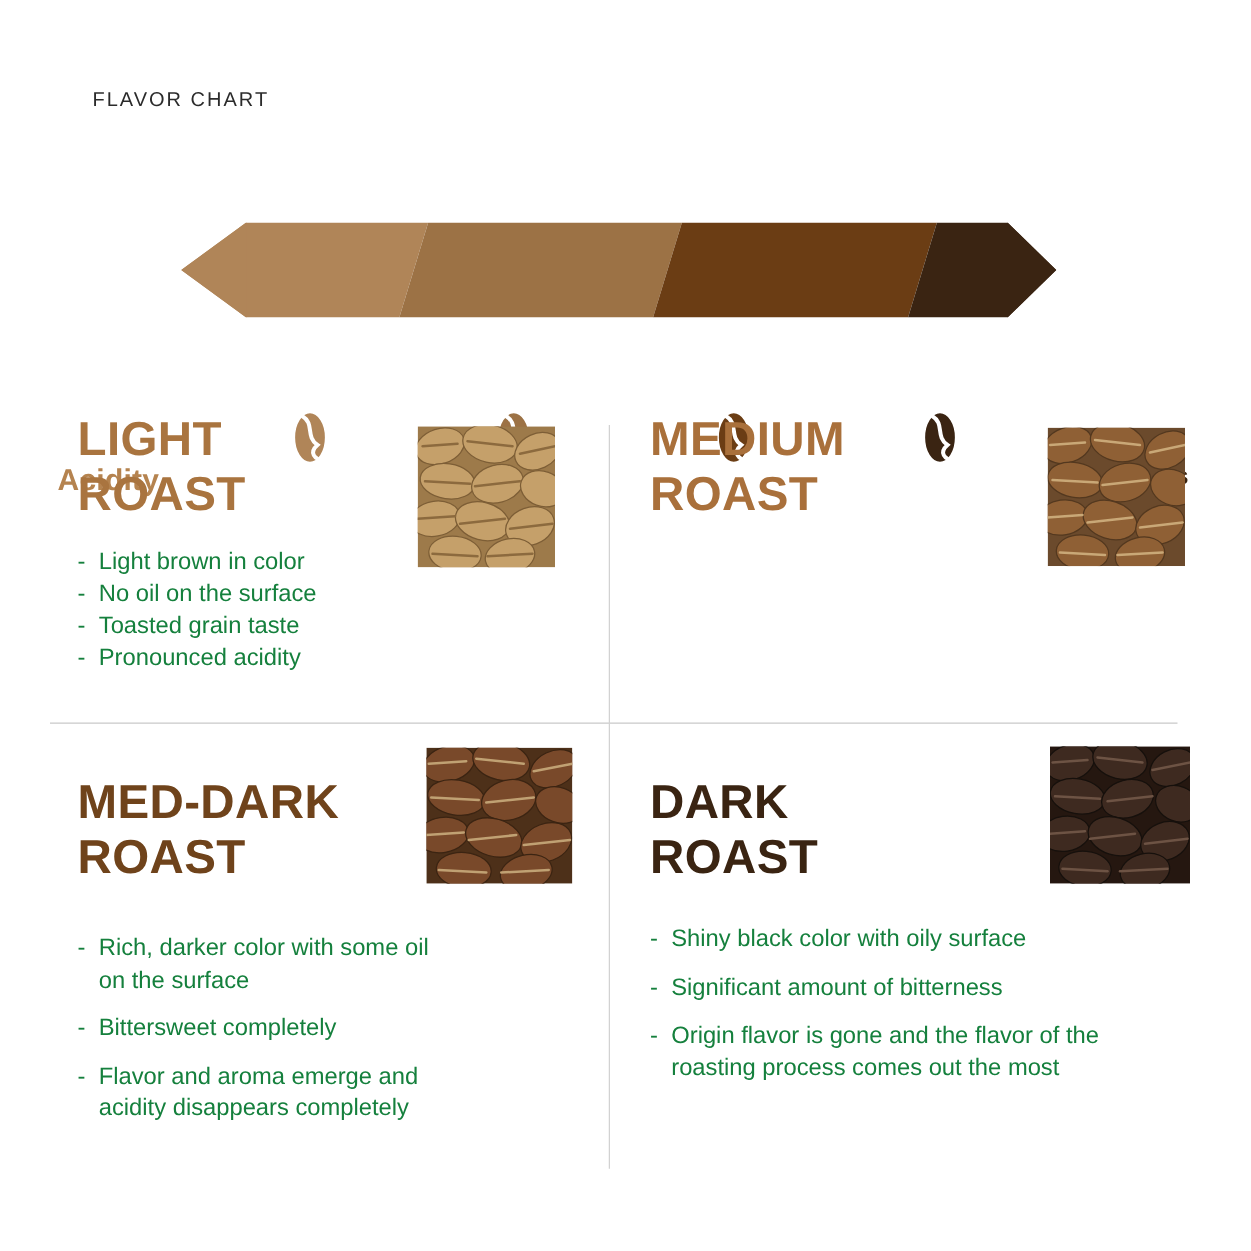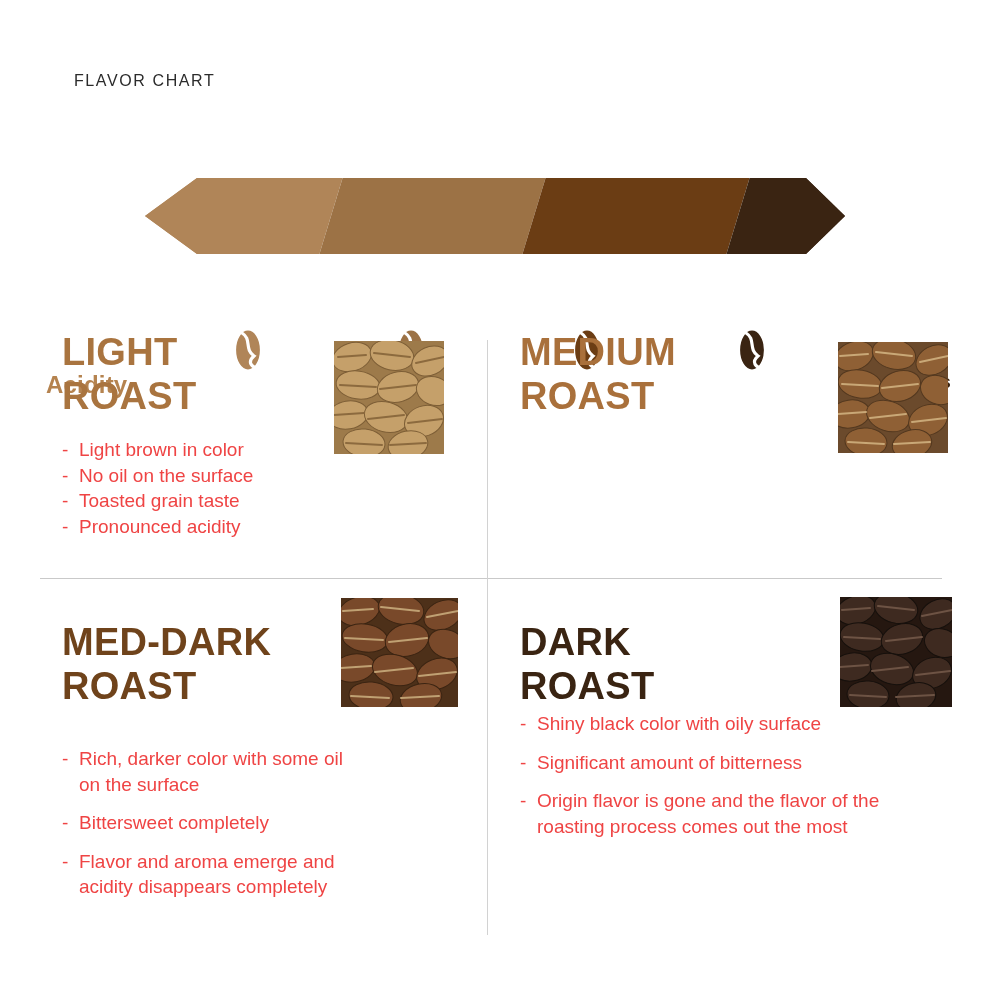--- a/index.html
+++ b/index.html
@@ -93,21 +93,21 @@
     line-height:1.17;
     letter-spacing:.3px;
     margin:0;
     white-space:pre-line;
   }
   .roast-list {
     list-style:none;
     margin:0; padding:0;
     font-size:19px;
     line-height:1.35;
-    color:#ef4444;
+    color:#15803d;
     font-weight:400;
   }
   .roast-list li {
     position:relative;
     padding-left:17px;
   }
   .roast-list li::before {
     content:"-";
     position:absolute;
     left:0; top:0;
@@ -116,21 +116,21 @@
   .loose .roast-list li { margin-bottom:13px; }
 
   #quadrant-light   .roast-heading { color:#a9743f; }
   #quadrant-medium  .roast-heading { color:#a9703b; }
   #quadrant-meddark .roast-heading { color:#6f431b; }
   #quadrant-dark    .roast-heading { color:#3a2412; }
 
   #quadrant-light   .roast-list { margin-top:18px; width:300px; }
   #quadrant-medium  .roast-list { margin-top:18px; width:400px; }
   #quadrant-meddark .roast-list { margin-top:37px; width:300px; }
-  #quadrant-dark    .roast-list { margin-top:2px; width:395px; }
+  #quadrant-dark    .roast-list { margin-top:30px; width:395px; }
 
   
   .bean-photo {
     position:absolute;
     overflow:hidden;
   }
   #photo-light   { left:334px; top:341px; width:110px; height:113px; }
   #photo-medium  { left:838px; top:342px; width:110px; height:111px; }
   #photo-meddark { left:341px; top:598px; width:117px; height:109px; }
   #photo-dark    { left:840px; top:597px; width:112px; height:110px; }

